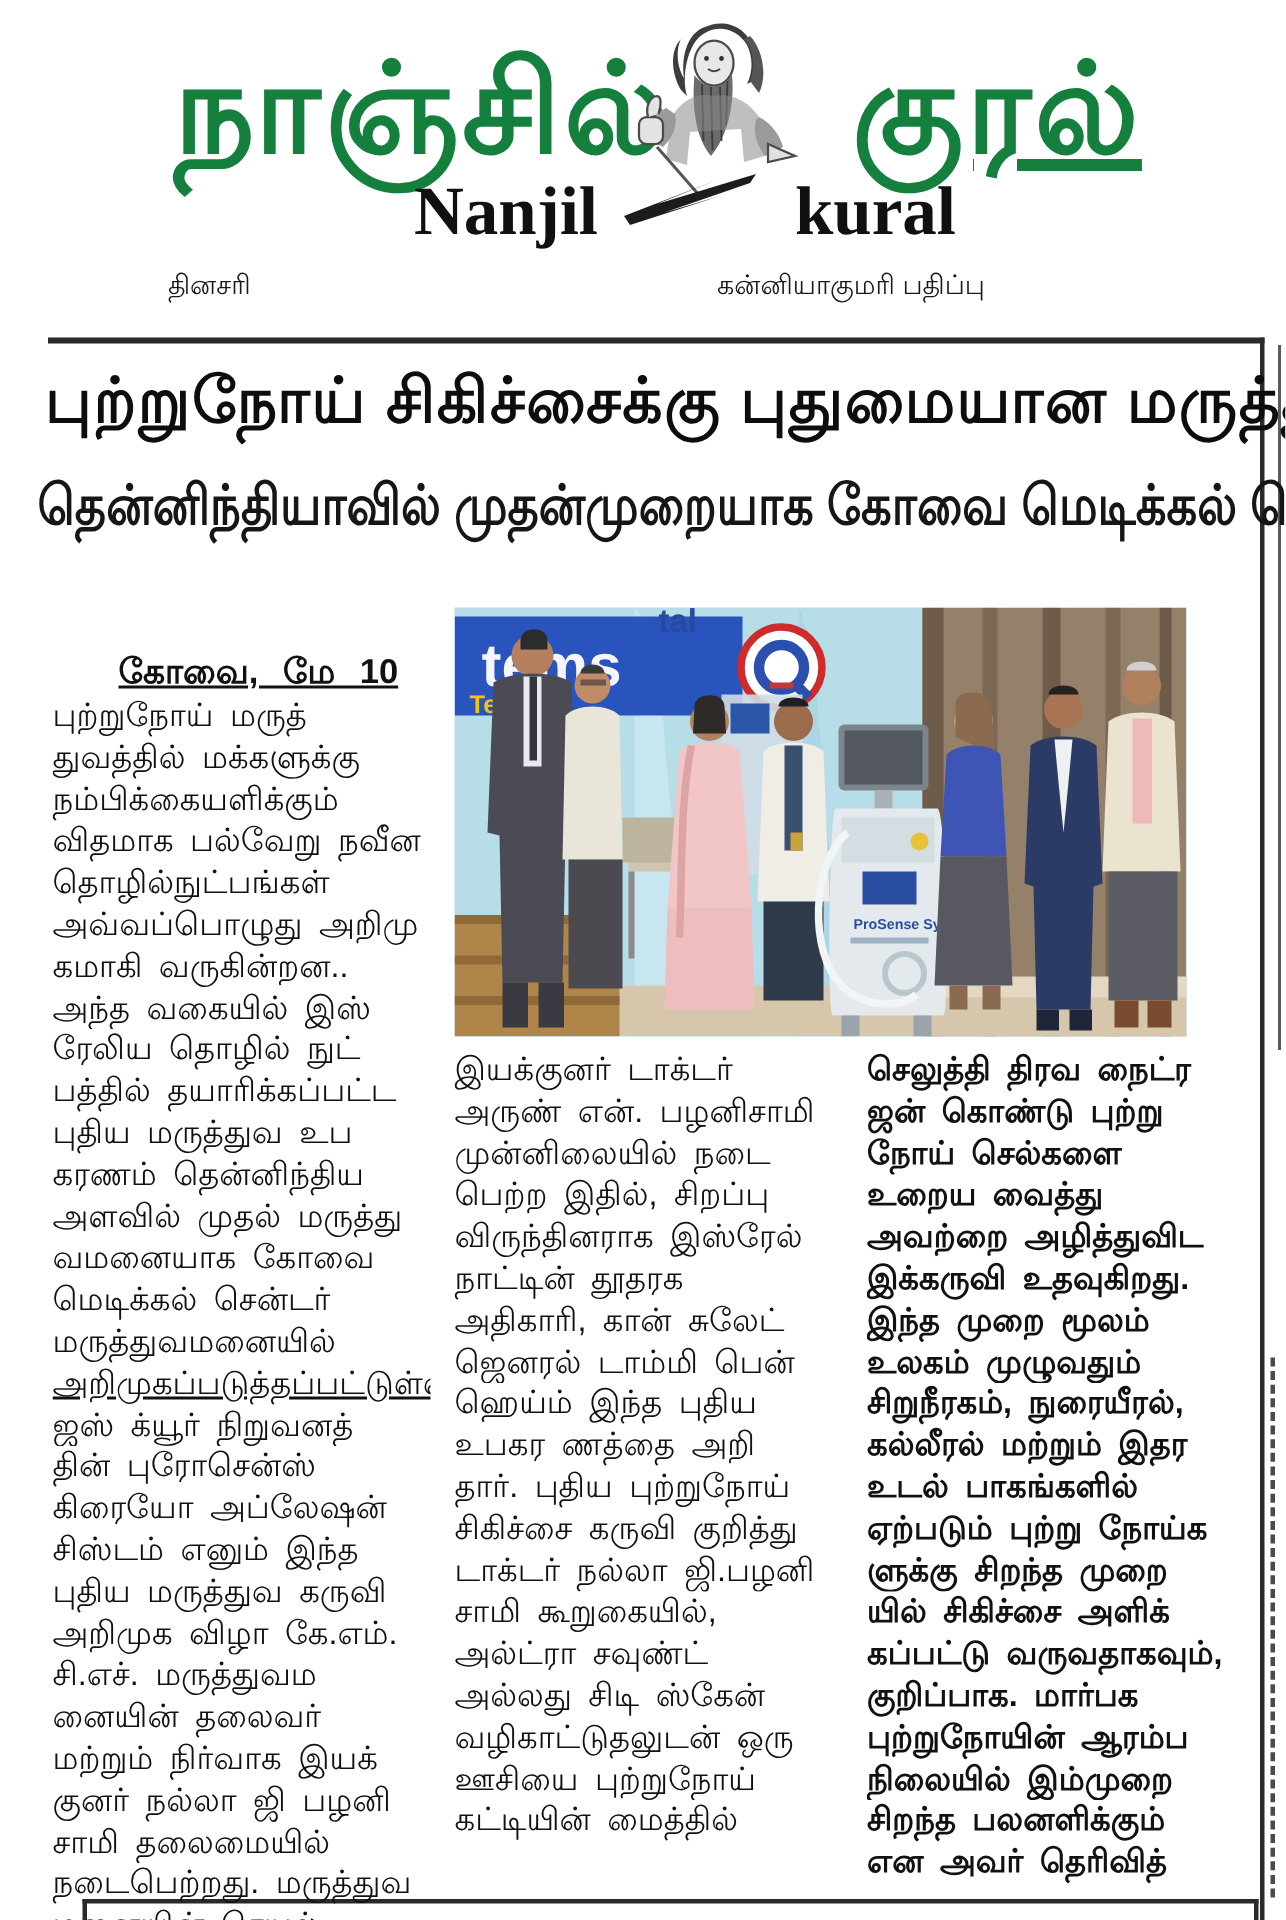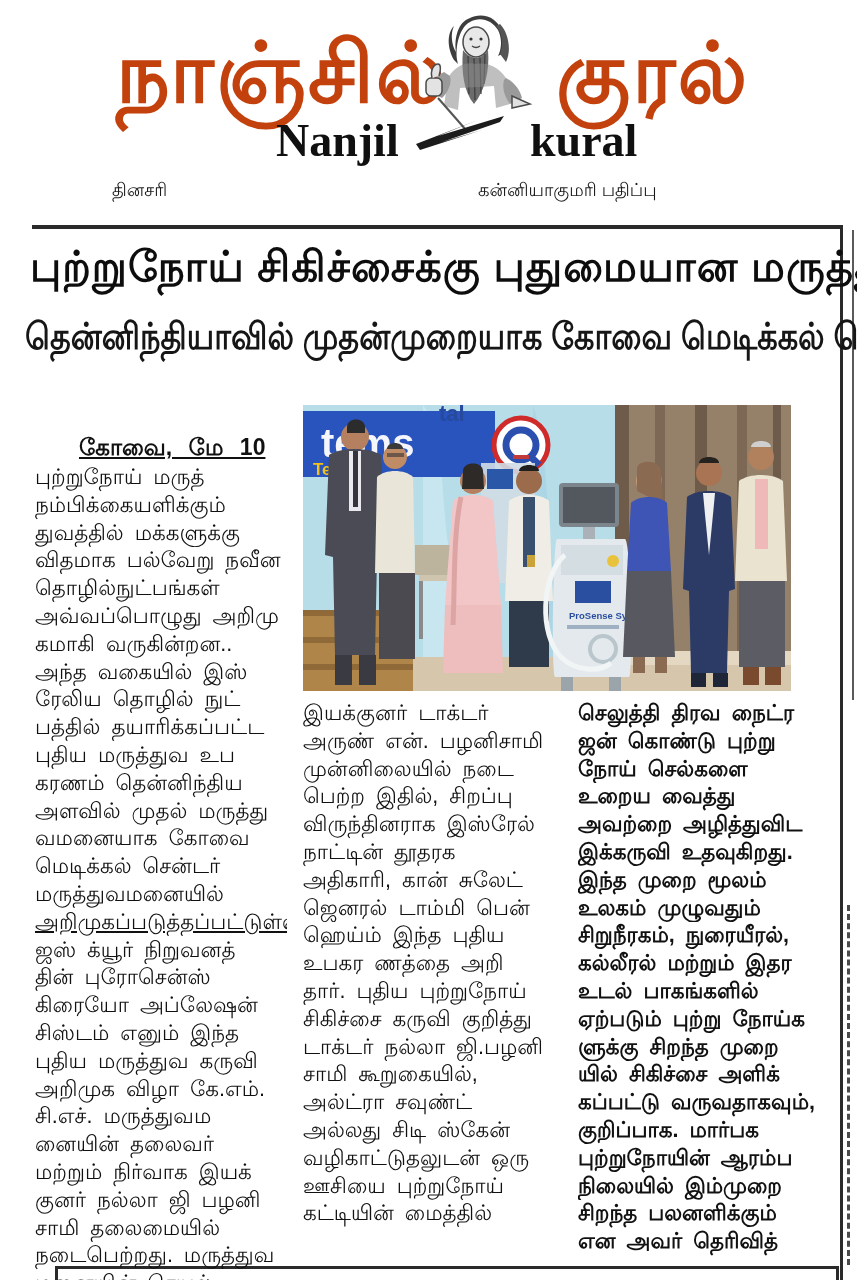--- a/index.html
+++ b/index.html
@@ -3,21 +3,21 @@
 <meta charset="utf-8">
 <style>
   html,body{margin:0;padding:0;background:#ffffff;}
   .page{
     position:relative;width:857px;height:1280px;background:#ffffff;
     overflow:hidden;font-family:"Liberation Sans",sans-serif;color:#141414;
   }
   
   .mast-title{
     position:absolute;font-family:"Liberation Serif",serif;
-    font-weight:bold;font-size:84px;color:#c2410c;letter-spacing:2px;line-height:1;
+    font-weight:bold;font-size:84px;color:#15803d;letter-spacing:2px;line-height:1;
   }
   .mast-en{
     position:absolute;font-family:"Liberation Serif",serif;
     font-weight:bold;font-size:46px;color:#101010;line-height:1;
   }
   .tagline{position:absolute;font-size:18px;color:#1a1a1a;}
   
   .rule-top{position:absolute;left:32px;top:225px;width:811px;height:4px;background:#2a2a2a;}
   .rule-right{position:absolute;left:840px;top:225px;width:3px;height:1055px;background:#2a2a2a;}
   .rule-right-outer{position:absolute;left:852px;top:230px;width:2px;height:470px;background:#5a5a5a;}
@@ -54,21 +54,21 @@
     background:#bfe2ea;overflow:hidden;
   }
 </style>
 </head>
 <body>
 
 <div class="page">
 
   <div>
     <div class="mast-title" style="left:116px;top:32px;">நாஞ்சில்</div>
-    <div class="mast-title" style="left:556px;top:32px;">குரல்</div>
+    <div class="mast-title" style="left:568px;top:32px;text-decoration:underline;">குரல்</div>
 
     <svg style="position:absolute;left:408px;top:12px;" width="140" height="150" viewBox="0 0 140 150">
 
       <path d="M62,6 C50,10 46,26 48,40 C44,34 42,22 46,14 C38,22 40,38 46,48 L50,52 C46,40 50,16 62,10 C72,4 84,8 90,18 C94,26 94,36 90,44 L94,42 C99,32 96,16 86,8 C78,2 68,3 62,6 Z" fill="#3d3d3d"></path>
       <path d="M88,14 C94,20 96,32 92,42 L98,50 C104,38 100,20 92,12 Z" fill="#555"></path>
 
       <ellipse cx="68" cy="30" rx="13" ry="15" fill="#e8e8e8" stroke="#4a4a4a" stroke-width="1.5"></ellipse>
       <circle cx="63" cy="27" r="1.6" fill="#333"></circle>
       <circle cx="73" cy="27" r="1.6" fill="#333"></circle>
       <path d="M64,34 Q68,37 72,34" stroke="#444" fill="none" stroke-width="1.4"></path>
@@ -233,22 +233,22 @@
         <rect x="436" y="176" width="46" height="86" fill="#5c5c64"></rect>
         <rect x="440" y="262" width="16" height="18" fill="#7a4a2e"></rect>
         <rect x="462" y="262" width="16" height="18" fill="#7a4a2e"></rect>
       </g>
     </svg>
   </div>
 
   <div class="col" id="col1">
     <div class="dateline">கோவை, மே 10</div>
   <div class="bline">புற்றுநோய் மருத்</div>
+      <div class="bline">துவத்தில் மக்களுக்கு</div>
       <div class="bline">நம்பிக்கையளிக்கும்</div>
-      <div class="bline">துவத்தில் மக்களுக்கு</div>
       <div class="bline">விதமாக பல்வேறு நவீன</div>
       <div class="bline">தொழில்நுட்பங்கள்</div>
       <div class="bline">அவ்வப்பொழுது அறிமு</div>
       <div class="bline">கமாகி வருகின்றன..</div>
       <div class="bline">அந்த வகையில் இஸ்</div>
       <div class="bline">ரேலிய தொழில் நுட்</div>
       <div class="bline">பத்தில் தயாரிக்கப்பட்ட</div>
       <div class="bline">புதிய மருத்துவ உப</div>
       <div class="bline">கரணம் தென்னிந்திய</div>
       <div class="bline">அளவில் முதல் மருத்து</div>

